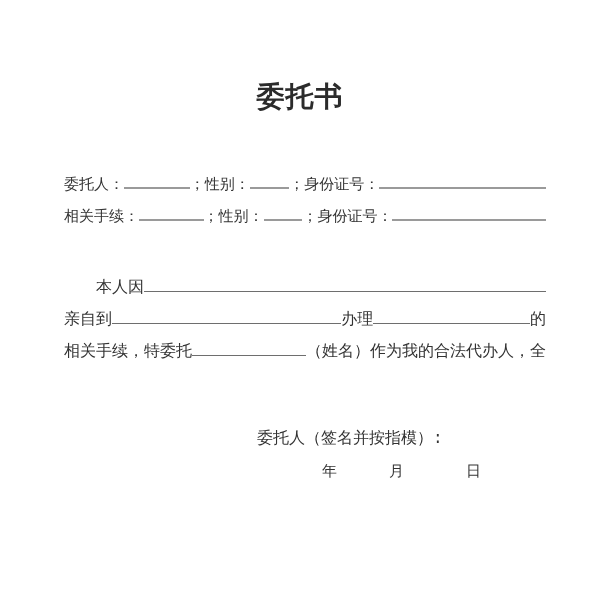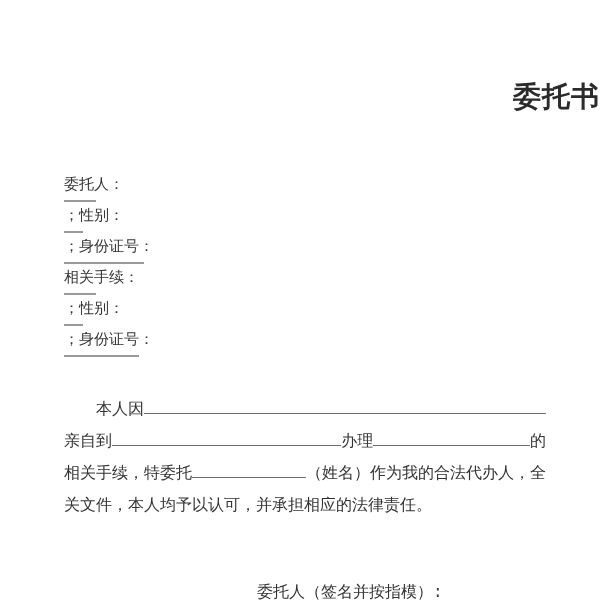--- a/index.html
+++ b/index.html
@@ -2,29 +2,29 @@
 <html><head>
 <meta charset="utf-8">
 <style>
   html,body{margin:0;padding:0;}
   .page{
     width:600px;height:600px;background:#ffffff;position:relative;
     font-family:"Liberation Sans","DejaVu Sans",sans-serif;
     color:#333333;overflow:hidden;
   }
   .title{
-    margin:0;padding-top:82px;text-align:right;
+    margin:0;padding-top:82px;text-align:center;
     font-size:28px;font-weight:600;line-height:30px;letter-spacing:1px;
     color:#2b2b2b;
   }
   .content{width:482px;margin-left:64px;}
   .header-block{margin-top:56px;}
   .hline{
     display:flex;align-items:baseline;line-height:32px;
-    font-size:15px;white-space:nowrap;flex-direction:column;
+    font-size:15px;white-space:nowrap;
   }
   .body-block{margin-top:39px;}
   .bline{line-height:32px;font-size:16px;}
   .bline.flex{display:flex;align-items:baseline;white-space:nowrap;}
   .bline.just{text-align:justify;text-align-last:justify;}
   .bline.indent{padding-left:32px;}
   .seg{flex:0 0 auto;}
   .blank{
     display:inline-block;height:2px;flex-basis:0;
     border-bottom:1px solid #6e6e6e;margin-bottom:-3px;
@@ -70,21 +70,20 @@
           <span class="blank" style="flex-grow: 215; min-width: 108px;"></span>
           <span class="seg">办理</span>
           <span class="blank" style="flex-grow: 147; min-width: 74px;"></span>
           <span class="seg">的</span>
         </div>
         <div class="bline flex">
           <span class="seg">相关手续，特委托</span>
           <span class="blank" style="flex-grow: 92; min-width: 46px;"></span>
           <span class="seg">（姓名）作为我的合法代办人，全</span>
         </div>
-        <div class="bline">关文件，本人均予以认可，并承担相应的法律责任。</div>
       </div>
     <div class="sig-line">
       <span>委托人（签名并按指模）:</span>
     </div>
     <div class="date-line">
       <span class="y">年</span>
       <span class="m">月</span>
       <span class="d">日</span>
     </div>
   </div>

